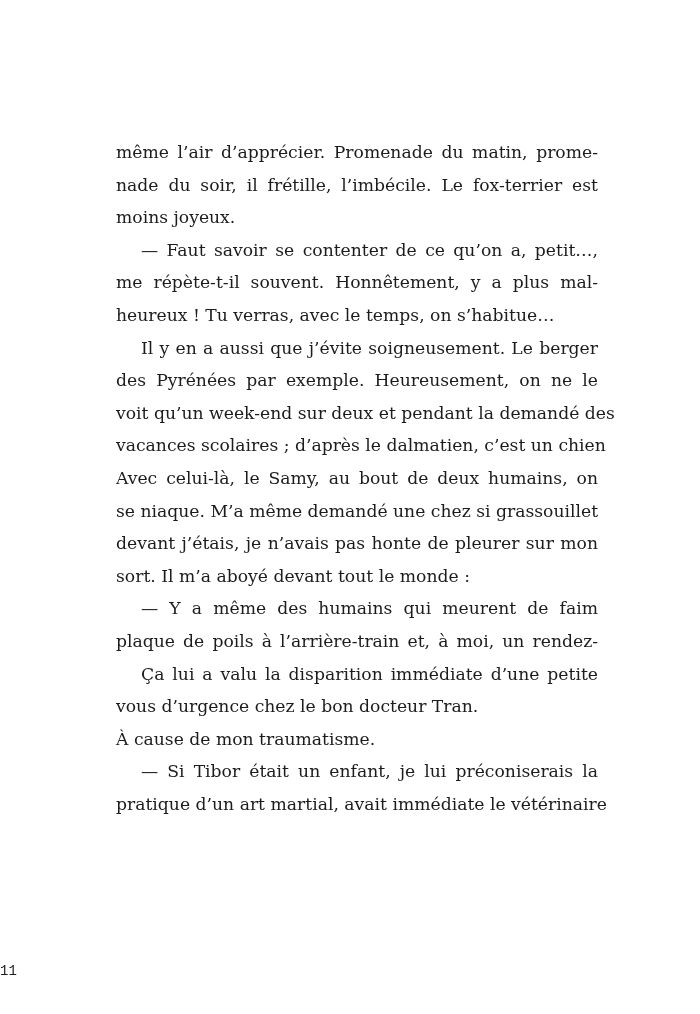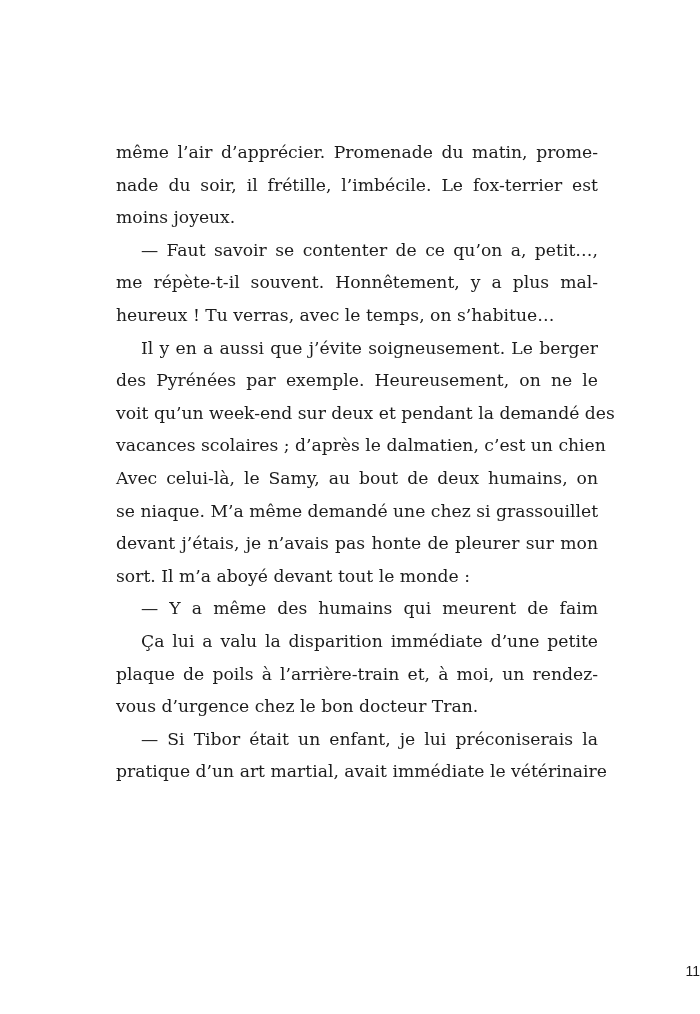--- a/index.html
+++ b/index.html
@@ -44,22 +44,22 @@
       text-align-last: left;
     }
     .line.indent {
       padding-left: 25px;
     }
     .page-number {
       position: absolute;
       left: 0;
       width: 700px;
       top: 940px;
-      text-align: right;
-      font-family: Liberation Sans, sans-serif;
+      text-align: left;
+      font-family: Liberation Mono, monospace;
       font-size: 14px;
       color: #1c1c1c;
     }
   </style>
 </head>
 <body>
 
 <div class="page">
   <div class="text-block">
     <span class="line">même l’air d’apprécier. Promenade du matin, prome-</span>
@@ -70,20 +70,21 @@
     <span class="line last">heureux ! Tu verras, avec le temps, on s’habitue…</span>
     <span class="line indent">Il y en a aussi que j’évite soigneusement. Le berger</span>
     <span class="line">des Pyrénées par exemple. Heureusement, on ne le</span>
     <span class="line">voit qu’un week-end sur deux et pendant la demandé des</span>
     <span class="line">vacances scolaires ; d’après le dalmatien, c’est un chien</span>
     <span class="line">Avec celui-là, le Samy, au bout de deux humains, on</span>
     <span class="line">se niaque. M’a même demandé une chez si grassouillet</span>
     <span class="line">devant j’étais, je n’avais pas honte de pleurer sur mon</span>
     <span class="line last">sort. Il m’a aboyé devant tout le monde :</span>
     <span class="line indent">— Y a même des humains qui meurent de faim</span>
+    <span class="line">plaque de poils à l’arrière-train et, à moi, un rendez-</span>
     <span class="line indent">Ça lui a valu la disparition immédiate d’une petite</span>
-    <span class="line">plaque de poils à l’arrière-train et, à moi, un rendez-</span>
     <span class="line last">vous d’urgence chez le bon docteur Tran.</span>
+    <span class="line last">À cause de mon traumatisme.</span>
     <span class="line indent">— Si Tibor était un enfant, je lui préconiserais la</span>
     <span class="line">pratique d’un art martial, avait immédiate le vétérinaire</span>
   </div>
   <div class="page-number">11</div>
 </div>
 
 </body></html>

